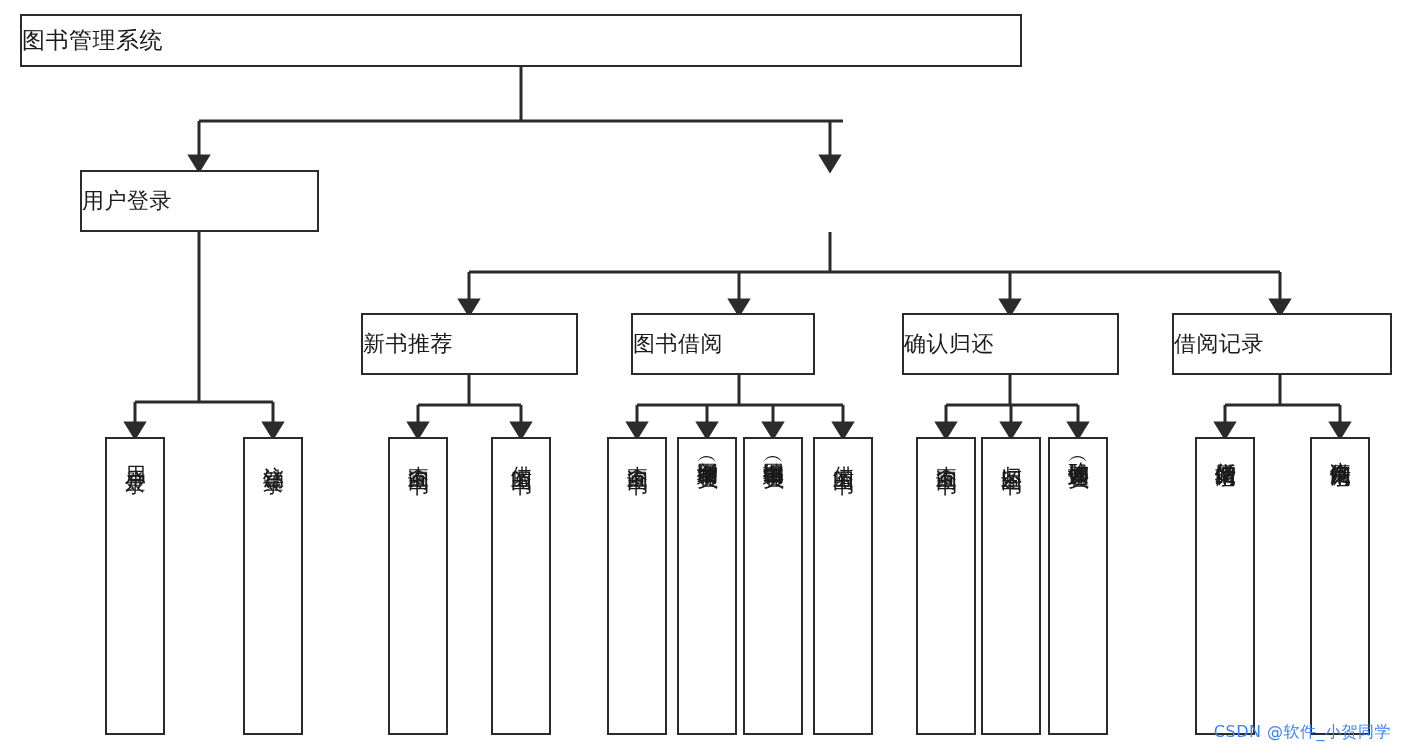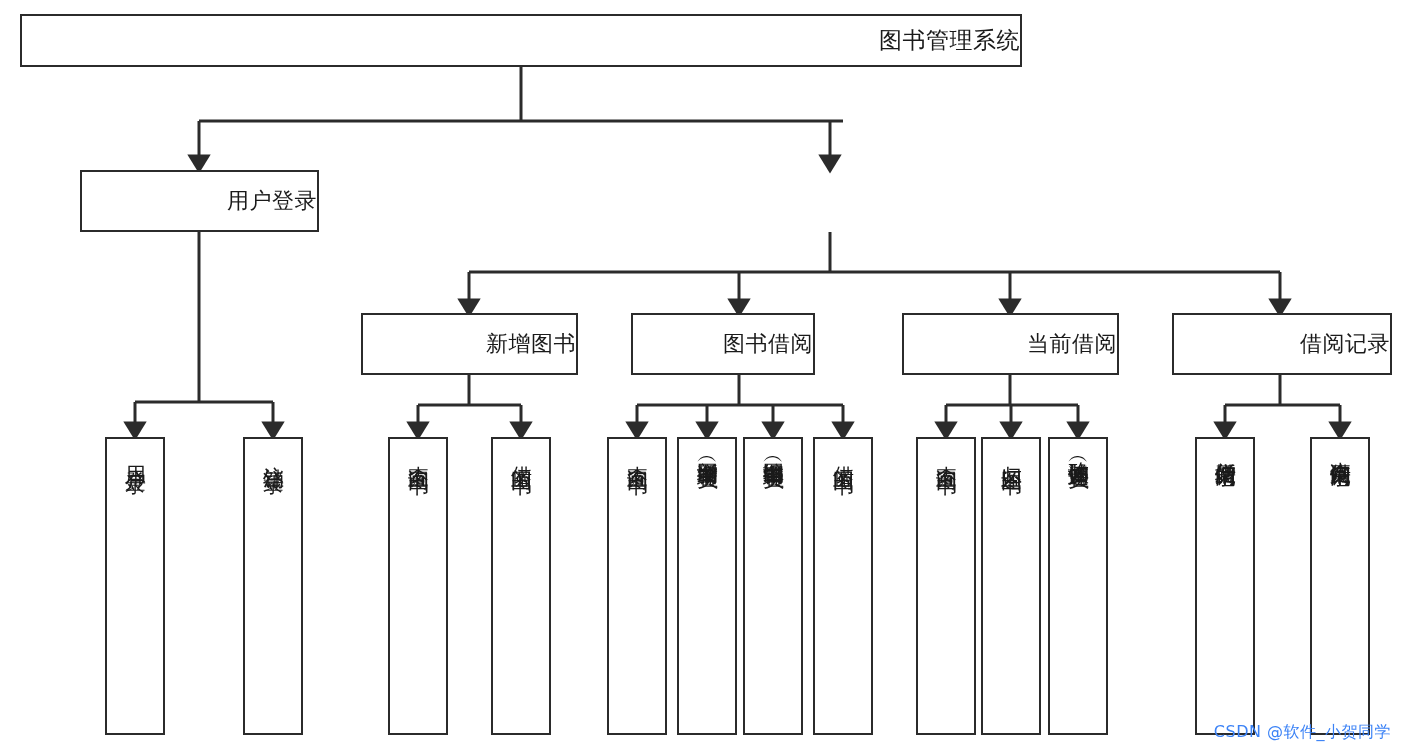--- a/index.html
+++ b/index.html
@@ -26,21 +26,21 @@
     height: 747px;
     pointer-events: none;
   }
   .node {
     position: absolute;
     box-sizing: border-box;
     background: #ffffff;
     border: 2px solid #2b2b2b;
     display: flex;
     align-items: center;
-    justify-content: flex-end;
+    justify-content: flex-start;
     color: #1a1a1a;
     z-index: 2;
   }
   .node .node-label {
     display: block;
     text-align: center;
     line-height: 1.0;
     letter-spacing: 0.5px;
   }
   
@@ -151,29 +151,29 @@
   <div class="node level-root" style="left:20px; top:14px; width:1002px; height:53px;">
     <span class="node-label">图书管理系统</span>
   </div>
 
   <div class="node level-branch" style="left:80px; top:170px; width:239px; height:62px;">
     <span class="node-label">用户登录</span>
   </div>
 
 
   <div class="node level-branch" style="left:361px; top:313px; width:217px; height:62px;">
-    <span class="node-label">新增图书</span>
+    <span class="node-label">新书推荐</span>
   </div>
 
   <div class="node level-branch" style="left:631px; top:313px; width:184px; height:62px;">
     <span class="node-label">图书借阅</span>
   </div>
 
   <div class="node level-branch" style="left:902px; top:313px; width:217px; height:62px;">
-    <span class="node-label">当前借阅</span>
+    <span class="node-label">确认归还</span>
   </div>
 
   <div class="node level-branch" style="left:1172px; top:313px; width:220px; height:62px;">
     <span class="node-label">借阅记录</span>
   </div>
 
   <div class="node level-leaf" style="left:105px; top:437px; width:60px; height:298px;">
     <span class="node-label">用户登录</span>
   </div>
 

